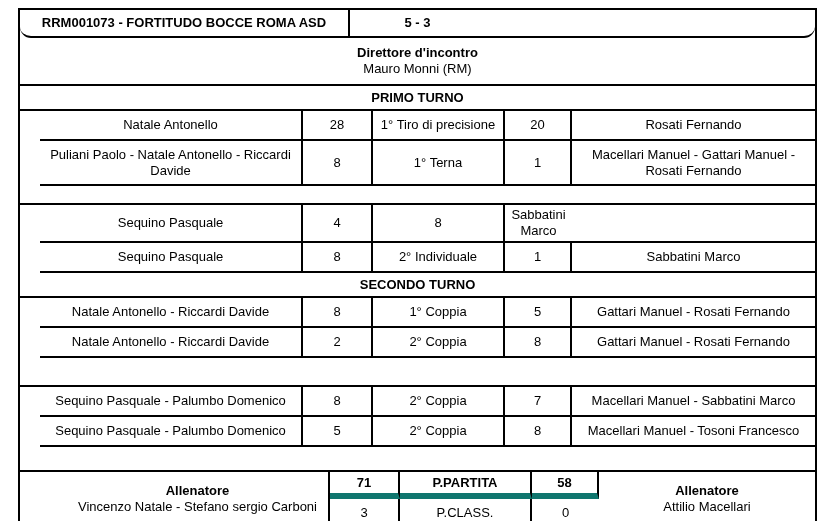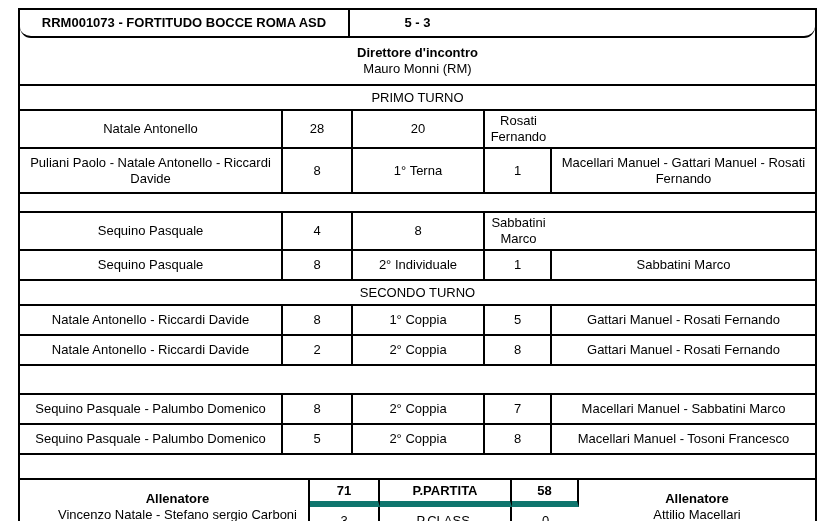--- a/index.html
+++ b/index.html
@@ -20,41 +20,41 @@
     top: 8px;
     width: 799px;
     border: 2px solid #000000;
     background: #ffffff;
     font-size: 13px;
     line-height: 16px;
   }
   .row { display: grid; border-bottom: 2px solid #000000; }
   .row:last-child { border-bottom: none; }
   .hdr-row { grid-template-columns: 330px 135px 1fr; border-radius: 11px; }
-  .match-row, .coach-row { grid-template-columns: 263px 70px 132px 67px 1fr; }
+  .match-row, .coach-row { grid-template-columns: 263px 70px 132px 67px 1fr; margin-left: 20px; }
   .cell {
     display: flex;
     align-items: center;
     justify-content: center;
     text-align: center;
     border-right: 2px solid #000000;
     padding: 2px 6px;
   }
   .cell:last-child, .cell.no-r { border-right: none; }
   .hdr-row .cell { font-weight: bold; min-height: 26px; }
   .full-cell {
     display: flex;
     flex-direction: column;
     align-items: center;
     justify-content: center;
     text-align: center;
     padding: 3px 6px;
   }
   .director-row { min-height: 46px; }
-  .title-row { min-height: 23px; font-weight: normal; }
+  .title-row { min-height: 23px; font-weight: bold; }
   .line-h { min-height: 28px; }
   .line-tall { min-height: 43px; }
   .spacer-a { height: 19px; }
   .spacer-b { height: 29px; }
   .spacer-c { height: 25px; }
   .coach-row { grid-template-rows: 27px 27px; padding-left: 27px; }
   .coach-cell {
     display: flex;
     flex-direction: column;
     align-items: center;
@@ -87,20 +87,21 @@
       </div>
     </div>
 
     <div class="row">
       <div class="full-cell title-row">PRIMO TURNO</div>
     </div>
 
     <div class="row match-row">
       <div class="cell line-h">Natale Antonello</div>
       <div class="cell line-h">28</div>
+      <div class="cell line-h">1° Tiro di precisione</div>
       <div class="cell line-h">20</div>
       <div class="cell line-h">Rosati Fernando</div>
     </div>
     <div class="row match-row">
       <div class="cell line-tall">Puliani Paolo - Natale Antonello - Riccardi Davide</div>
       <div class="cell line-tall">8</div>
       <div class="cell line-tall">1° Terna</div>
       <div class="cell line-tall">1</div>
       <div class="cell line-tall">Macellari Manuel - Gattari Manuel - Rosati Fernando</div>
     </div>

